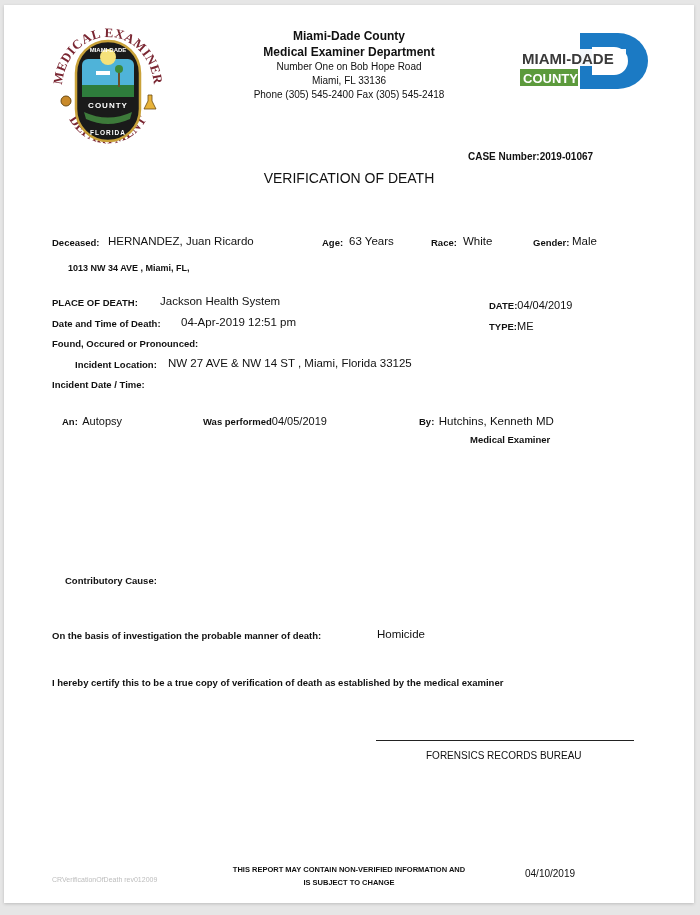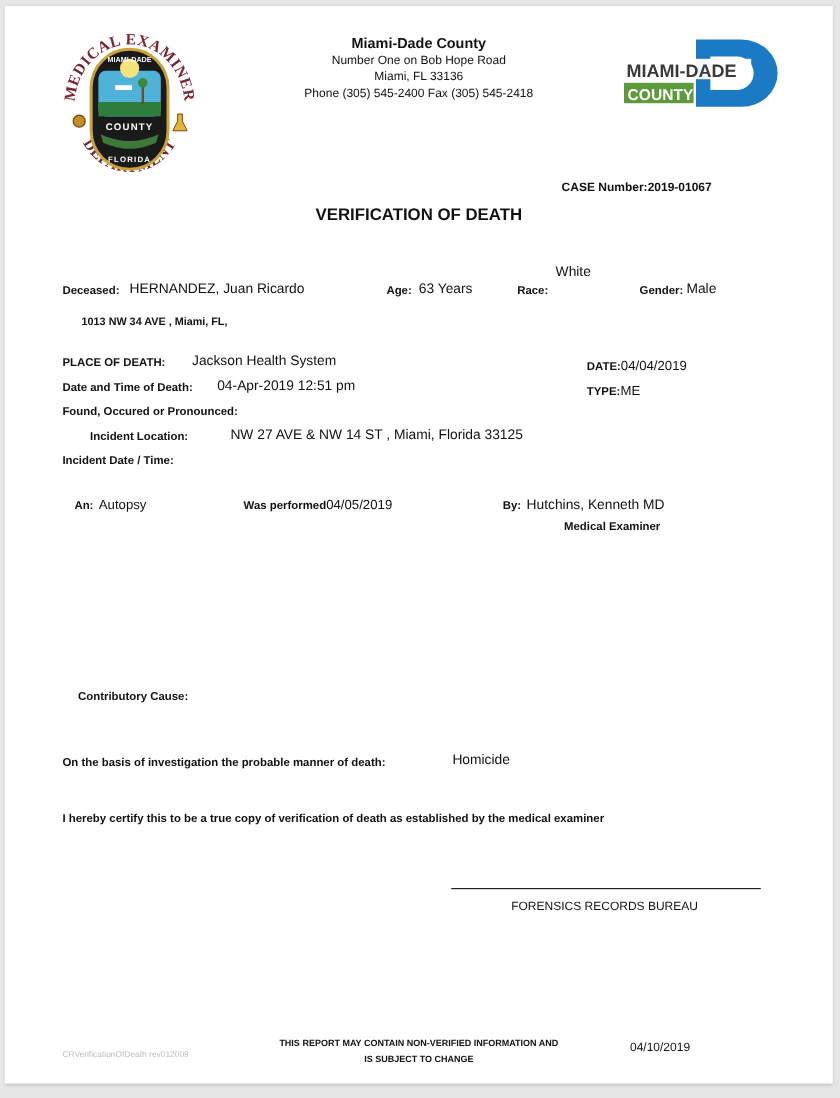--- a/index.html
+++ b/index.html
@@ -23,21 +23,21 @@
   .val { font-size: 11.5px; }
 
   
   .seal { left: 48px; top: 14px; width: 112px; height: 146px; }
   .hdr-center { left: 200px; top: 23px; width: 290px; text-align: center; }
   .hdr-center .l1, .hdr-center .l2 { font-weight: bold; font-size: 12px; line-height: 16px; }
   .hdr-center .l3 { font-size: 10px; line-height: 14px; }
   .mdlogo { left: 514px; top: 26px; width: 136px; height: 60px; }
 
   .case { left: 464px; top: 146px; font-size: 10px; font-weight: bold; }
-  .title { left: 0; width: 690px; top: 165px; text-align: center; font-weight: bold; font-size: 14px; }
+  .title { left: 0; width: 690px; top: 165px; text-align: center; font-weight: normal; font-size: 14px; }
 
   .sigline { left: 372px; top: 735px; width: 258px; height: 0; border-top: 1.5px solid #222; }
   .bureau { left: 422px; top: 745px; font-weight: normal; font-size: 10px; }
 
   .footer-form { left: 48px; top: 871px; font-size: 7px; color: #bdbdbd; }
   .footer-note { left: 210px; top: 858px; width: 270px; text-align: center; font-weight: bold; font-size: 7.5px; line-height: 13px; }
   .footer-date { left: 521px; top: 863px; font-size: 10px; }
 </style>
 </head>
 <body>
@@ -70,20 +70,21 @@
       <text x="56" y="116" font-size="6.5" font-weight="bold" fill="#ffffff" text-anchor="middle" font-family="Liberation Sans, sans-serif" letter-spacing="1">FLORIDA</text>
       <text x="56" y="33" font-size="6" font-weight="bold" fill="#ffffff" text-anchor="middle" font-family="Liberation Sans, sans-serif">MIAMI-DADE</text>
 
       <circle cx="14" cy="82" r="5" fill="#c98a2a" stroke="#6b4a12" stroke-width="1"></circle>
       <path d="M 96 76 L 100 76 L 100 82 L 104 90 L 92 90 L 96 82 Z" fill="#e8b33a" stroke="#6b4a12" stroke-width="0.8"></path>
     </svg>
   </div>
 
   <div class="abs hdr-center">
     <div class="l1">Miami-Dade County</div>
+    <div class="l2">Medical Examiner Department</div>
     <div class="l3">Number One on Bob Hope Road</div>
     <div class="l3">Miami, FL 33136</div>
     <div class="l3">Phone (305) 545-2400  Fax (305) 545-2418</div>
   </div>
 
   <div class="abs mdlogo">
     <svg width="136" height="60" viewBox="0 0 136 60">
       <path d="M 62 2 L 100 2 A 30 28 0 0 1 100 58 L 62 58 Z" fill="#1b7ac4"></path>
       <path d="M 74 16 L 96 16 A 14 14 0 0 1 96 44 L 74 44 Z" fill="#ffffff"></path>
       <rect x="2" y="18" width="106" height="17" fill="#ffffff" opacity="0.95"></rect>
@@ -97,41 +98,41 @@
     <span>CASE Number:</span><span>2019-01067</span>
   </div>
 
   <div class="abs title">VERIFICATION OF DEATH</div>
 
   <div class="abs lbl" style="left:48px; top:232px;">Deceased:</div>
   <div class="abs val" style="left:104px; top:230px;">HERNANDEZ, Juan Ricardo</div>
   <div class="abs lbl" style="left:318px; top:232px;">Age:</div>
   <div class="abs val" style="left:345px; top:230px;">63 Years</div>
   <div class="abs lbl" style="left:427px; top:232px;">Race:</div>
-  <div class="abs val" style="left:459px; top:216px;">White</div>
+  <div class="abs val" style="left:459px; top:230px;">White</div>
   <div class="abs lbl" style="left:529px; top:232px;">Gender:</div>
   <div class="abs val" style="left:568px; top:230px;">Male</div>
   <div class="abs lbl" style="left:64px; top:258px; font-size:9px;">1013 NW 34 AVE  , Miami, FL,</div>
 
   <div class="abs lbl" style="left:48px; top:292px;">PLACE OF DEATH:</div>
   <div class="abs val" style="left:156px; top:290px;">Jackson Health System</div>
   <div class="abs" style="left:485px; top:290px;">
     <span class="lbl">DATE:</span><span class="val" style="font-size:11px;">04/04/2019</span>
   </div>
 
   <div class="abs lbl" style="left:48px; top:313px;">Date and Time of Death:</div>
   <div class="abs val" style="left:177px; top:311px;">04-Apr-2019  12:51 pm</div>
   <div class="abs" style="left:485px; top:311px;">
     <span class="lbl">TYPE:</span><span class="val" style="font-size:11px;">ME</span>
   </div>
 
   <div class="abs lbl" style="left:48px; top:333px;">Found, Occured or Pronounced:</div>
 
   <div class="abs lbl" style="left:48px; top:354px;padding-left:23px;">Incident Location:</div>
-  <div class="abs val" style="left:168px; top:352px;padding-left:20px;">NW 27 AVE &amp; NW 14 ST  , Miami, Florida 33125</div>
+  <div class="abs val" style="left:144px; top:352px;padding-left:20px;">NW 27 AVE &amp; NW 14 ST  , Miami, Florida 33125</div>
 
   <div class="abs lbl" style="left:48px; top:374px;">Incident Date / Time:</div>
 
   <div class="abs" style="left:58px; top:406px;">
     <span class="lbl">An:</span>
     <span class="val" style="font-size:11px;">Autopsy</span>
   </div>
   <div class="abs" style="left:199px; top:406px;">
     <span class="lbl">Was performed</span><span class="val" style="font-size:11px;">04/05/2019</span>
   </div>

